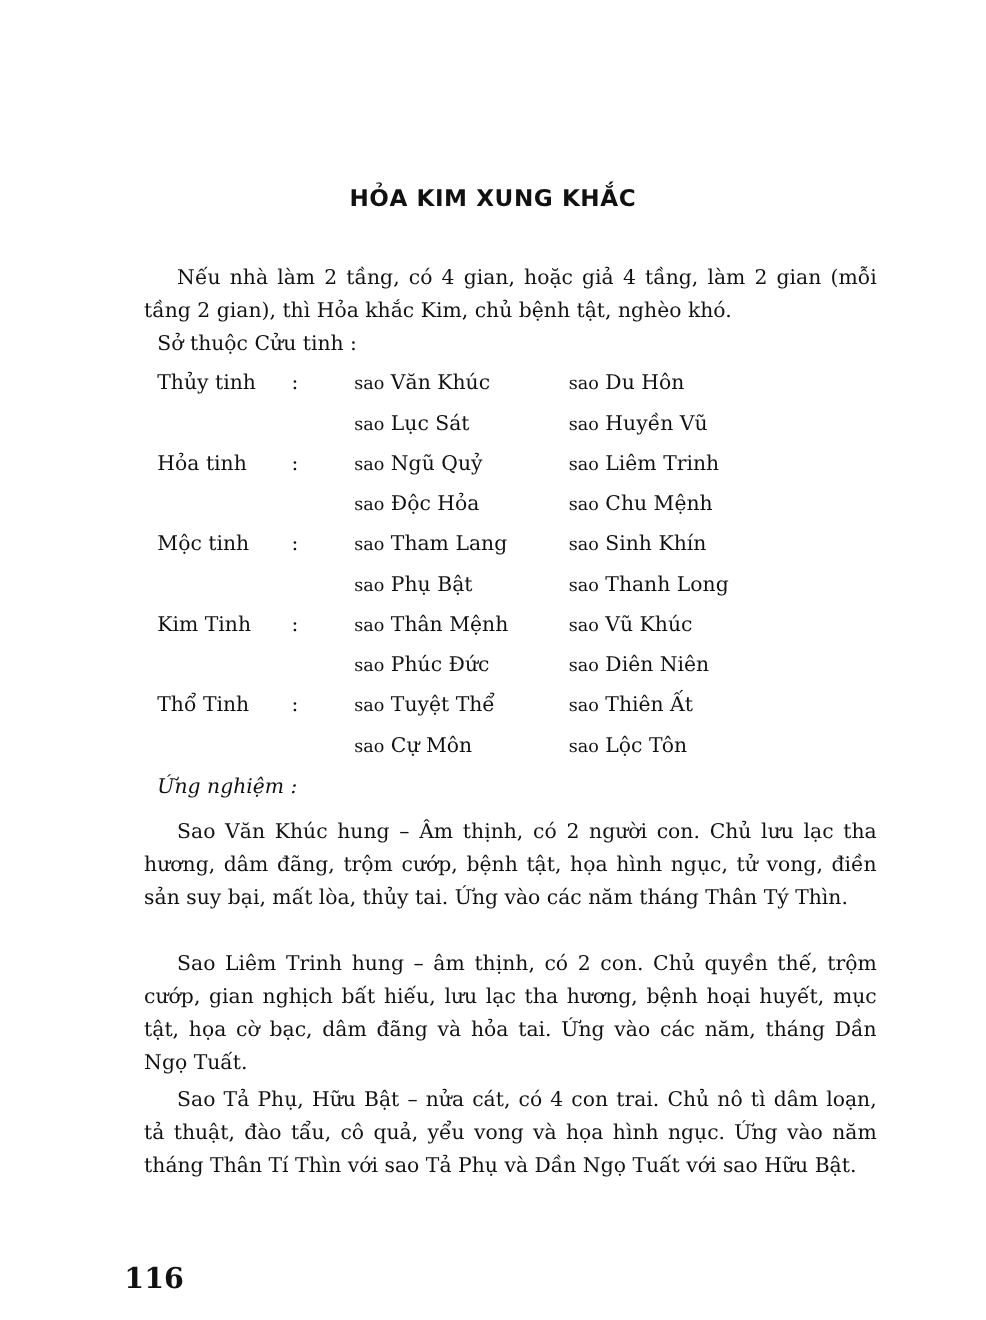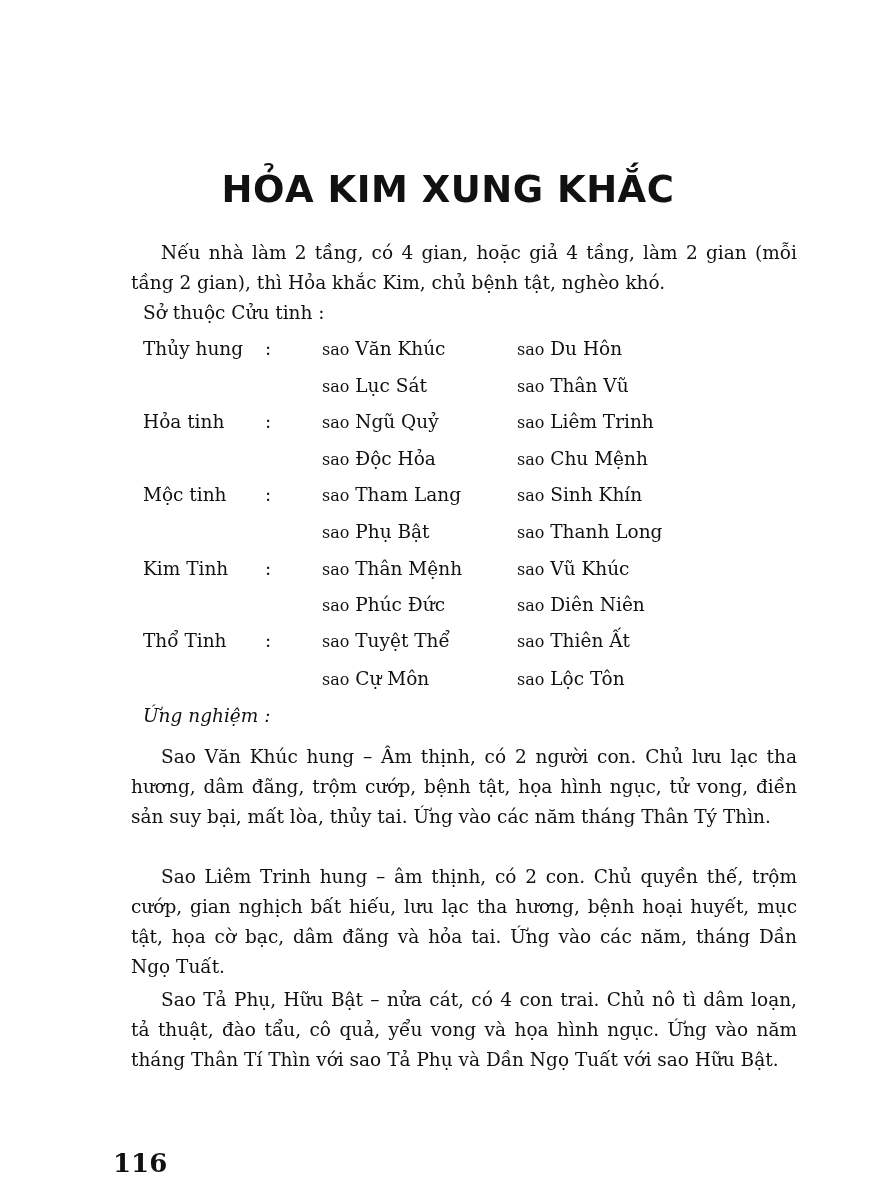--- a/index.html
+++ b/index.html
@@ -1,20 +1,20 @@
 <!DOCTYPE html>
 <html><head>
 <meta charset="utf-8">
 <style>
   html, body { margin: 0; padding: 0; background: #ffffff; }
   body { width: 896px; height: 1200px; position: relative; overflow: hidden;
          font-family: "DejaVu Serif", "Liberation Serif", serif; color: #111; }
   .title { position: absolute; top: 168px; left: 0; width: 896px; text-align: center;
            font-family: "DejaVu Sans", "Liberation Sans", sans-serif; font-weight: bold;
-           font-size: 37px; letter-spacing: 0.5px; }
+           font-size: 21px; letter-spacing: 0.5px; }
   .para { position: absolute; left: 131px; width: 666px; font-size: 18.5px; line-height: 30px;
           text-align: justify; text-indent: 30px; margin: 0; }
   .label-line { position: absolute; left: 143px; font-size: 18.5px; }
   .stars { position: absolute; left: 143px; top: 338px; font-size: 18.5px; }
   .star-row { position: absolute; left: 0; height: 36px; white-space: nowrap; }
   .star-row .group { position: absolute; left: 0; width: 120px; }
   .star-row .colon { position: absolute; left: 122px; }
   .star-row .c1 { position: absolute; left: 155px; }
   .star-row .c2 { position: absolute; left: 350px; }
   .sao { font-size: 16px; margin-left: 24px; }
@@ -24,30 +24,30 @@
 <body>
 
 <div class="title">HỎA KIM XUNG KHẮC</div>
 
 <p class="para" style="top:238px;">Nếu nhà làm 2 tầng, có 4 gian, hoặc giả 4 tầng, làm 2 gian (mỗi tầng 2 gian), thì Hỏa khắc Kim, chủ bệnh tật, nghèo khó.</p>
 
 <div class="label-line" style="top:302px;">Sở thuộc Cửu tinh :</div>
 
 <div class="stars">
   <div class="star-row" style="top:0px;">
-    <span class="group">Thủy hung</span>
+    <span class="group">Thủy tinh</span>
     <span class="colon">:</span>
     <span class="c1"><span class="sao">sao</span> <span>Văn Khúc</span></span>
     <span class="c2"><span class="sao">sao</span> <span>Du Hôn</span></span>
   </div>
   <div class="star-row" style="top:37px;">
     <span class="group"></span>
     <span class="colon"></span>
     <span class="c1"><span class="sao">sao</span> <span>Lục Sát</span></span>
-    <span class="c2"><span class="sao">sao</span> <span>Thân Vũ</span></span>
+    <span class="c2"><span class="sao">sao</span> <span>Huyền Vũ</span></span>
   </div>
   <div class="star-row" style="top:73px;">
     <span class="group">Hỏa tinh</span>
     <span class="colon">:</span>
     <span class="c1"><span class="sao">sao</span> <span>Ngũ Quỷ</span></span>
     <span class="c2"><span class="sao">sao</span> <span>Liêm Trinh</span></span>
   </div>
   <div class="star-row" style="top:110px;">
     <span class="group"></span>
     <span class="colon"></span>

